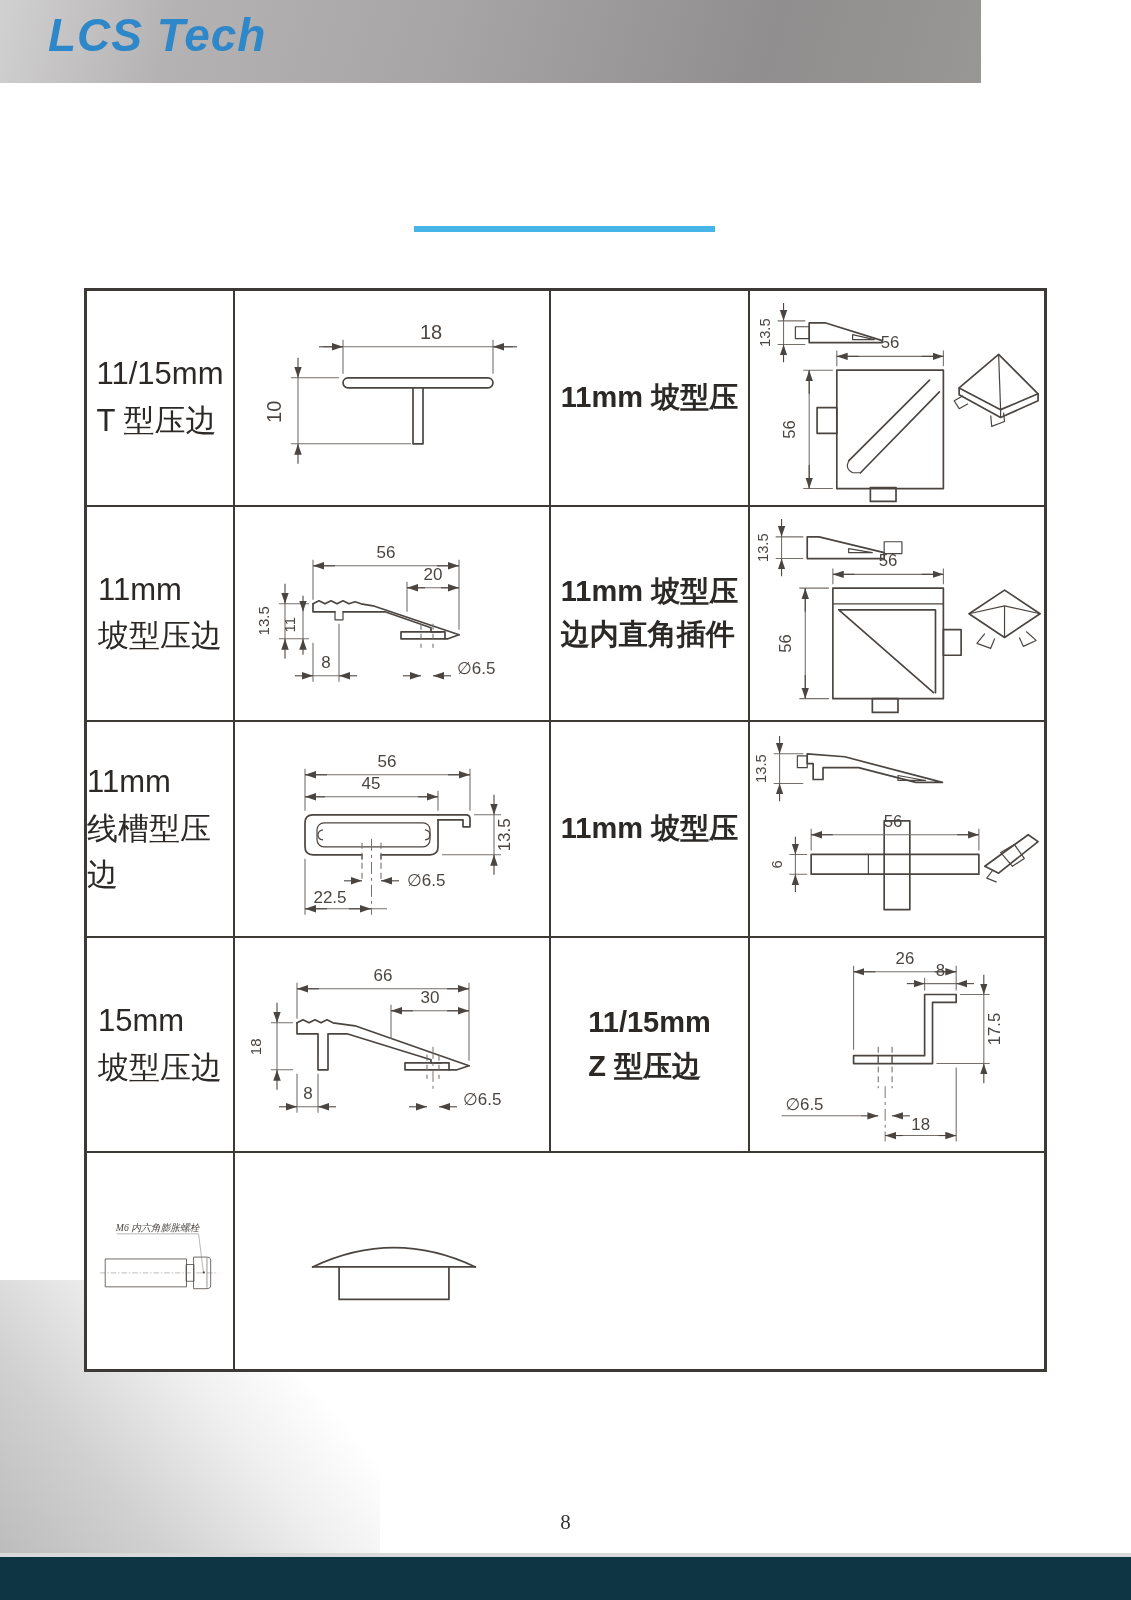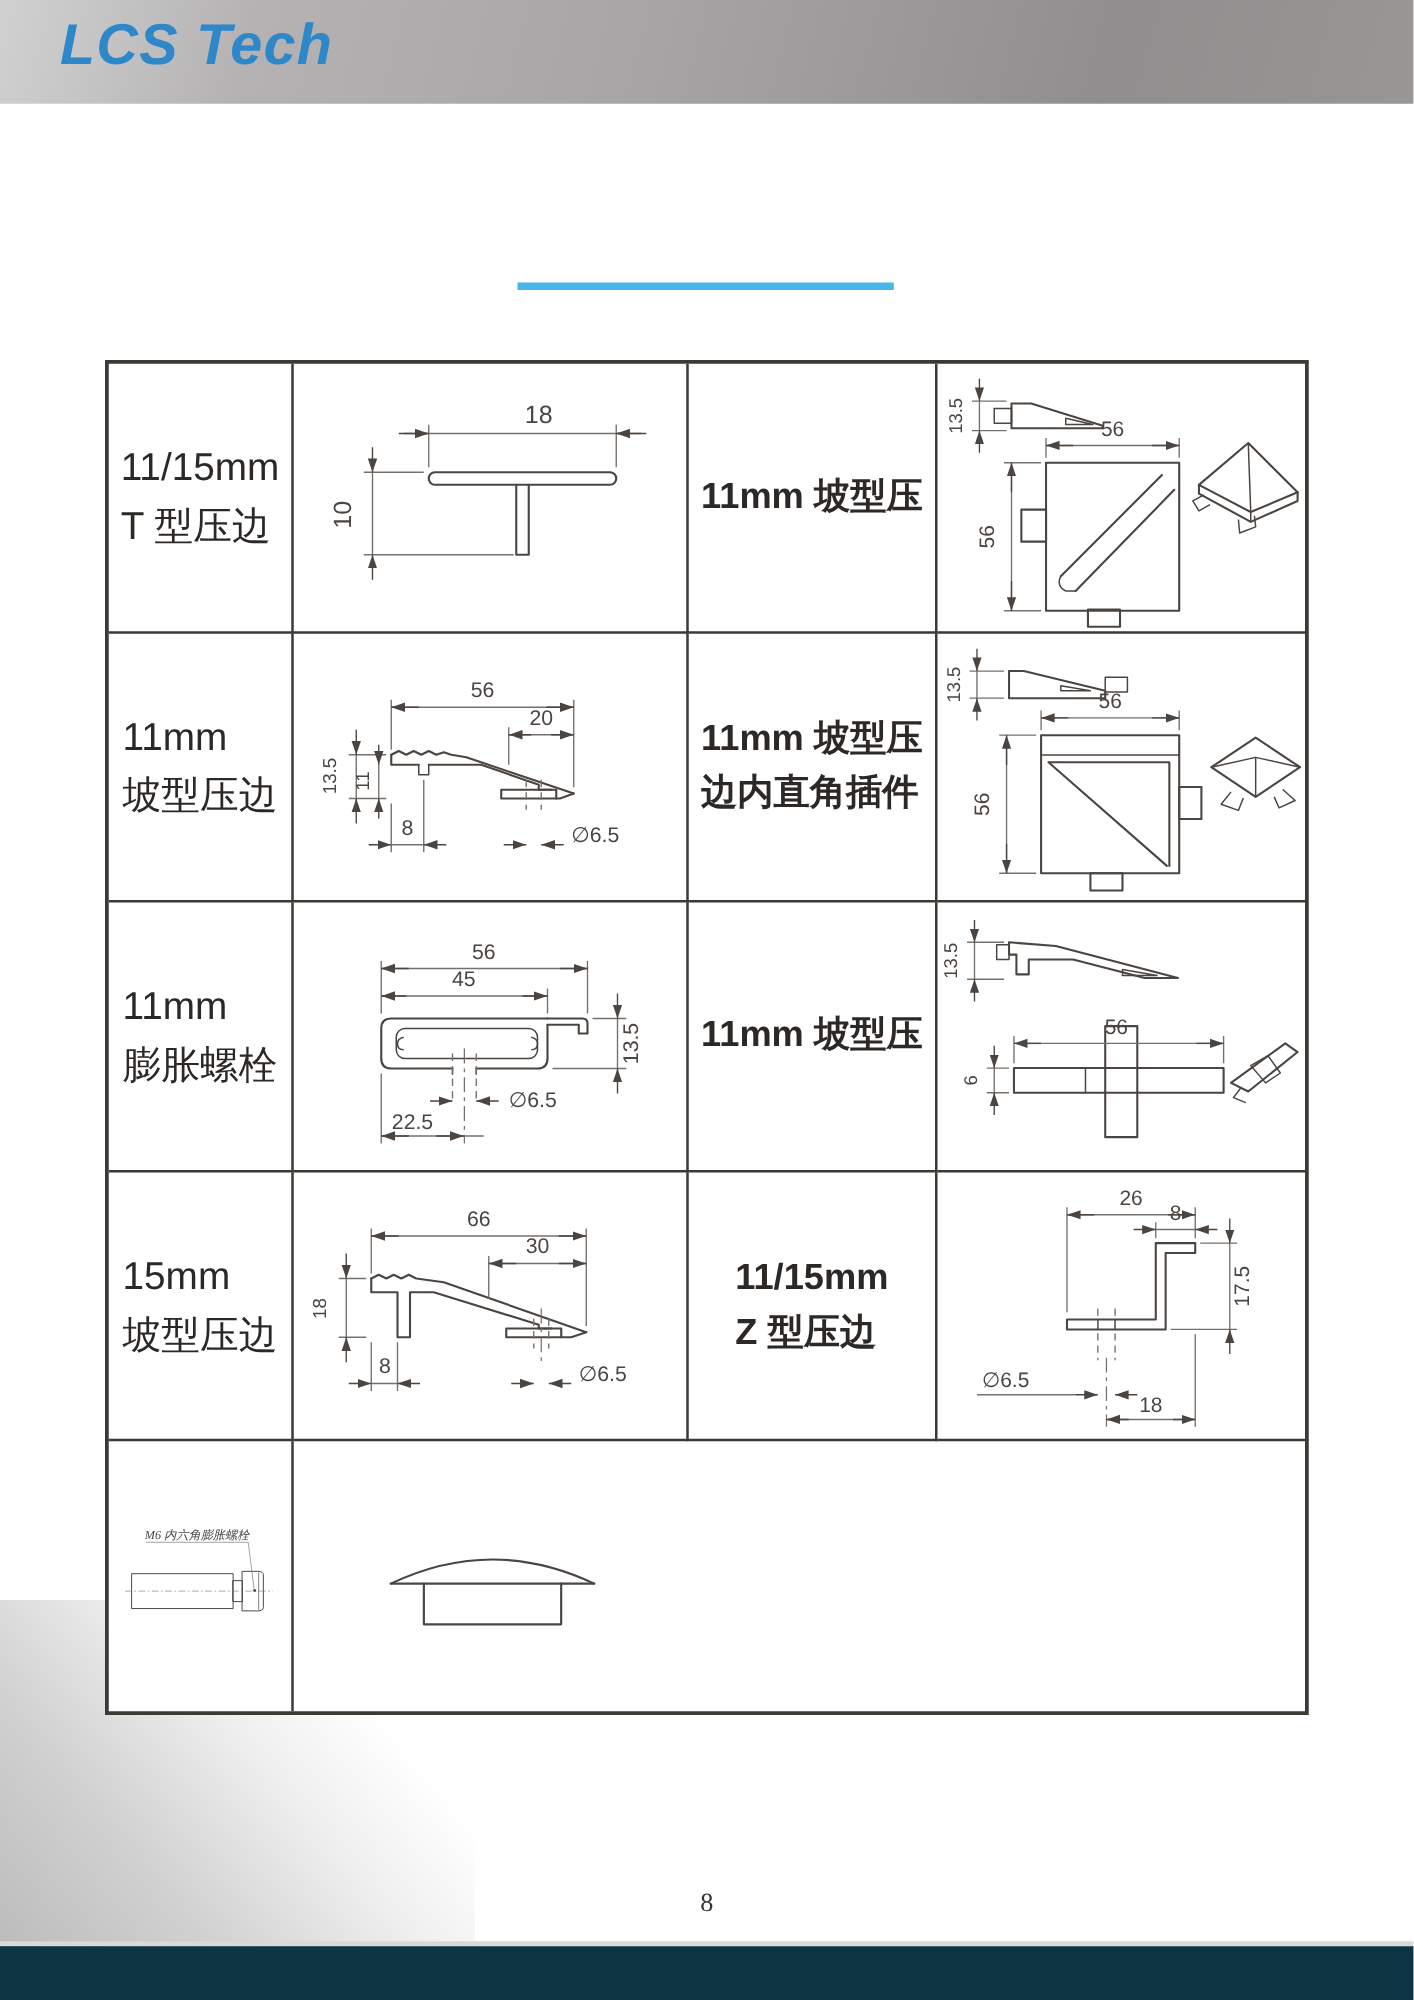--- a/index.html
+++ b/index.html
@@ -1,20 +1,20 @@
 <!DOCTYPE html>
 <html><head>
 <meta charset="utf-8">
 <style>
   html,body{margin:0;padding:0;background:#ffffff;}
   #page{position:relative;width:1131px;height:1600px;background:#ffffff;overflow:hidden;
         font-family:"Liberation Sans",sans-serif;}
 
   
-  #hdr{position:absolute;left:0;top:0;width:1131px;height:83px;
+  #hdr{position:absolute;left:0;top:0;width:981px;height:83px;
        background:linear-gradient(105deg,#d2d1d1 0%,#b4b2b2 18%,#a7a5a5 45%,#908e8e 78%,#999795 100%);}
   #logo{position:absolute;left:48px;top:8px;font-size:46px;font-weight:bold;font-style:italic;
         letter-spacing:1px;color:#2d87c8;}
 
   
   #ttl{position:absolute;left:0;top:174px;width:100%;text-align:center;
        font-size:37px;font-weight:700;letter-spacing:1px;color:#221f1d;}
   #ttl-u{position:absolute;left:414px;top:226px;width:301px;height:6px;background:#47b5e8;}
 
   
@@ -221,21 +221,21 @@
         <path class="pl" d="M222,106 L258,82 L294,106 L258,130 Z"></path>
         <path class="pl2" d="M222,106 L258,98 L294,106 M258,98 V130"></path>
         <path class="pl2" d="M238,126 l-8,10 l14,5 l4,-10"></path>
         <path class="pl2" d="M280,124 l10,9 l-13,6 l-4,-9"></path>
       </svg>
     </div>
 
     <div class="cell">
       <div class="lab lab-l">
         <span>11mm</span>
-        <span>膨胀螺栓</span>
+        <span>线槽型压边</span>
       </div>
     </div>
     <div class="cell">
       <svg class="draw" viewBox="0 0 314 212">
 
         <path class="pl" d="M78,92 H203 M78,92 Q70,92 70,100 V124 Q70,132 78,132 H127 M146,132 H195 Q203,132 203,124 V97"></path>
         <path class="pl" d="M203,92 H231 Q235,92 235,96 V104 H228 V97 H203"></path>
         <rect class="pl2" x="82" y="100" width="113" height="24" rx="7"></rect>
         <path class="pl2" d="M88,107 q-5,1 -5,5 q0,5 5,5 M190,107 q5,1 5,5 q0,5 -5,5"></path>
         <path class="pl2" d="M127,132 V137 M146,132 V137"></path>

